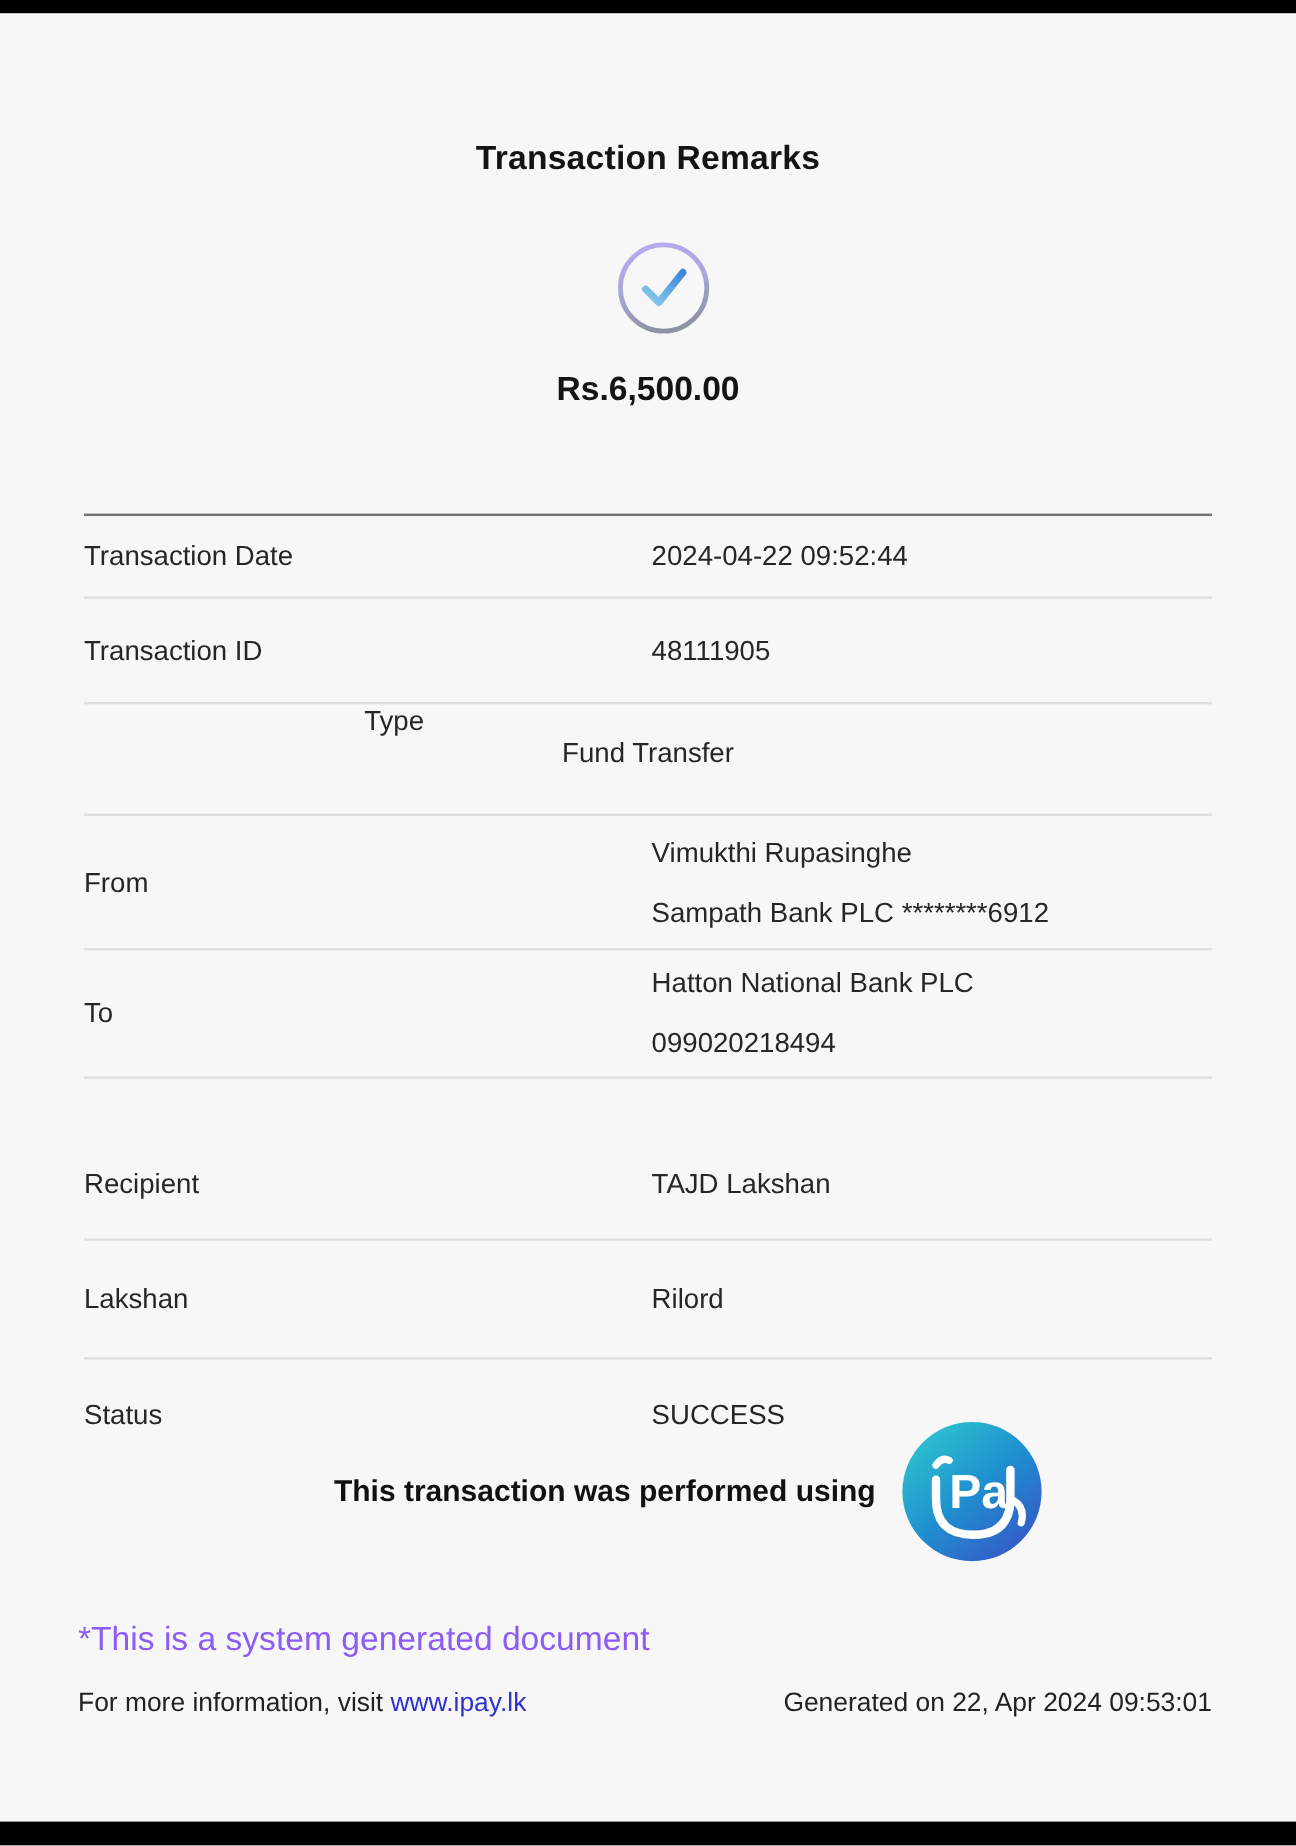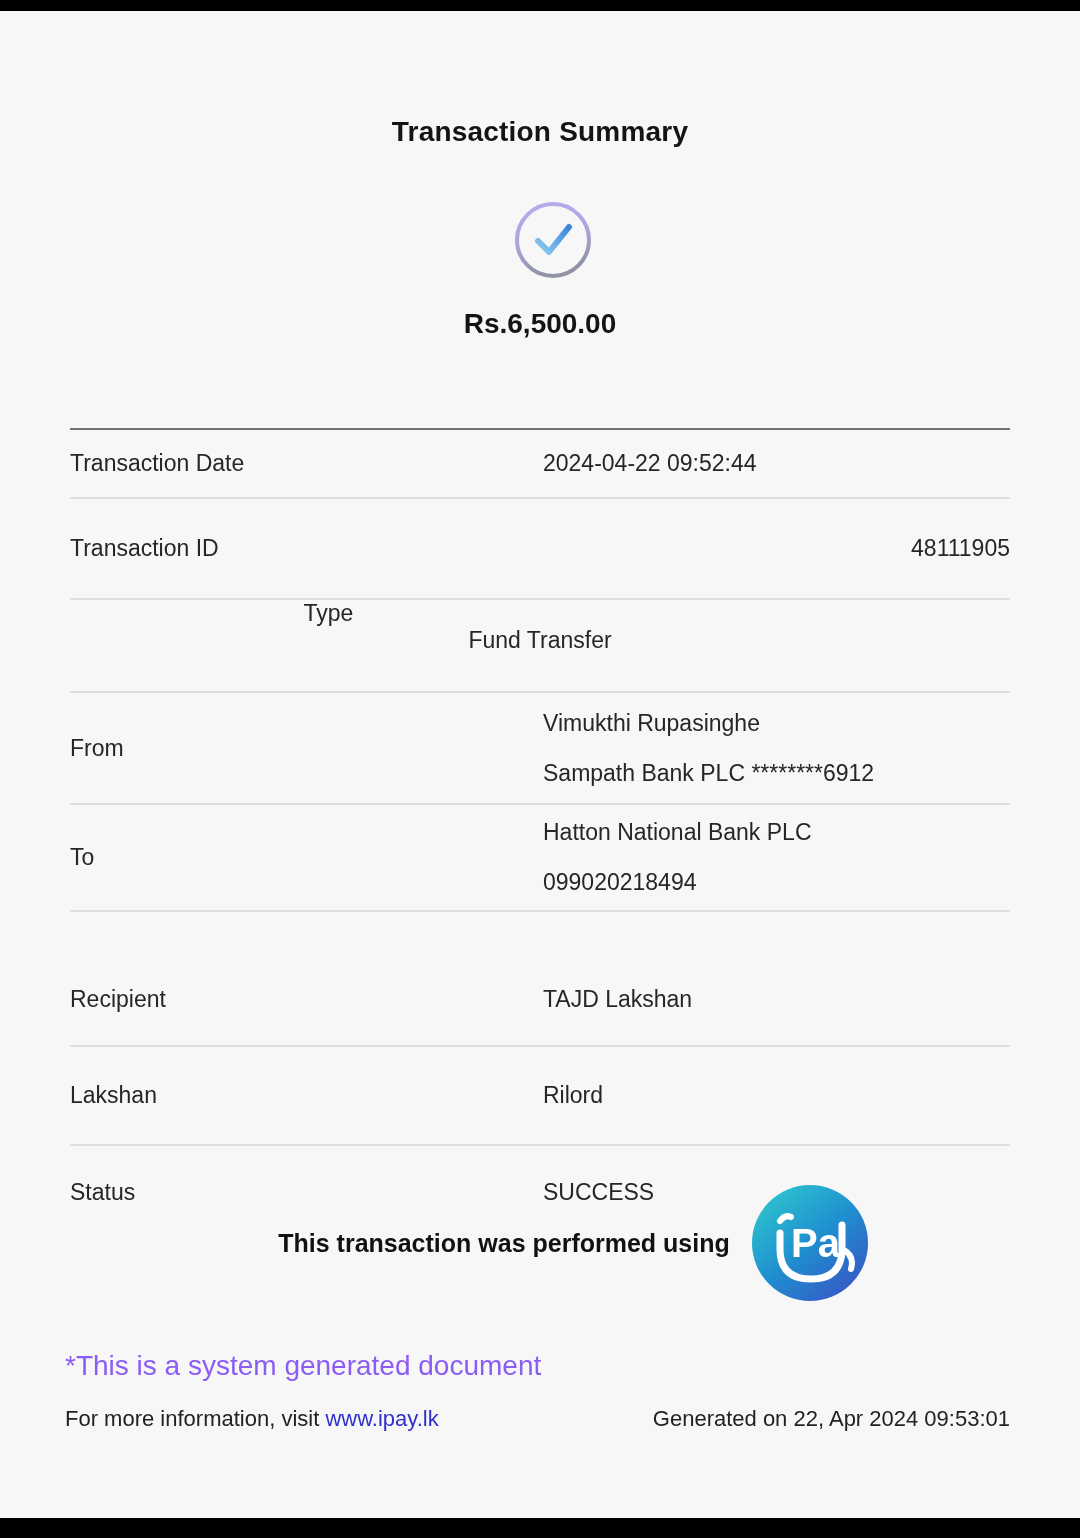--- a/index.html
+++ b/index.html
@@ -40,21 +40,21 @@
   .row {
     display: flex; align-items: center;
     border-bottom: 2px solid #dedede;
     font-size: 23px;
   }
   .row:last-child { border-bottom: none; }
   .row .label { width: 473px; flex: none; color: #262626; }
   .row .values { display: flex; flex-direction: column; gap: 23px; color: #262626; }
   
   .row:nth-child(1) { height: 69px; }
-  .row:nth-child(2) { height: 101px; justify-content: space-between; }
+  .row:nth-child(2) { height: 88px; }
   .row:nth-child(3) { height: 93px; flex-direction: column; }
   .row:nth-child(4) { height: 112px; }
   .row:nth-child(5) { height: 107px; }
   .row:nth-child(6) { height: 93px; margin-top: 42px; }
   .row:nth-child(7) { height: 99px; }
   .row:nth-child(8) { height: 93px; }
   .performed {
     position: absolute; top: 1183px; left: 0; width: 100%;
     display: flex; align-items: center; justify-content: center;
     transform: translateX(34px);
@@ -71,21 +71,21 @@
     display: flex; justify-content: space-between; align-items: baseline;
     font-size: 22px; color: #222;
   }
   .footer a { color: #3030d0; text-decoration: none; text-align: right; }
 </style>
 </head>
 <body>
 
 <div class="bar-top"></div>
 
-<div class="doc-title">Transaction Summary</div>
+<div class="doc-title">Transaction Remarks</div>
 
 <div class="check-wrap">
   <svg viewBox="0 0 80 80" width="80" height="80" aria-hidden="true">
     <defs>
       <linearGradient id="ringGrad" x1="0" y1="0" x2="0.25" y2="1">
         <stop offset="0" stop-color="#b9abf0"></stop>
         <stop offset="0.55" stop-color="#a9a6da"></stop>
         <stop offset="1" stop-color="#8f93a5"></stop>
       </linearGradient>
       <linearGradient id="chkGrad" x1="1" y1="0" x2="0" y2="1">

